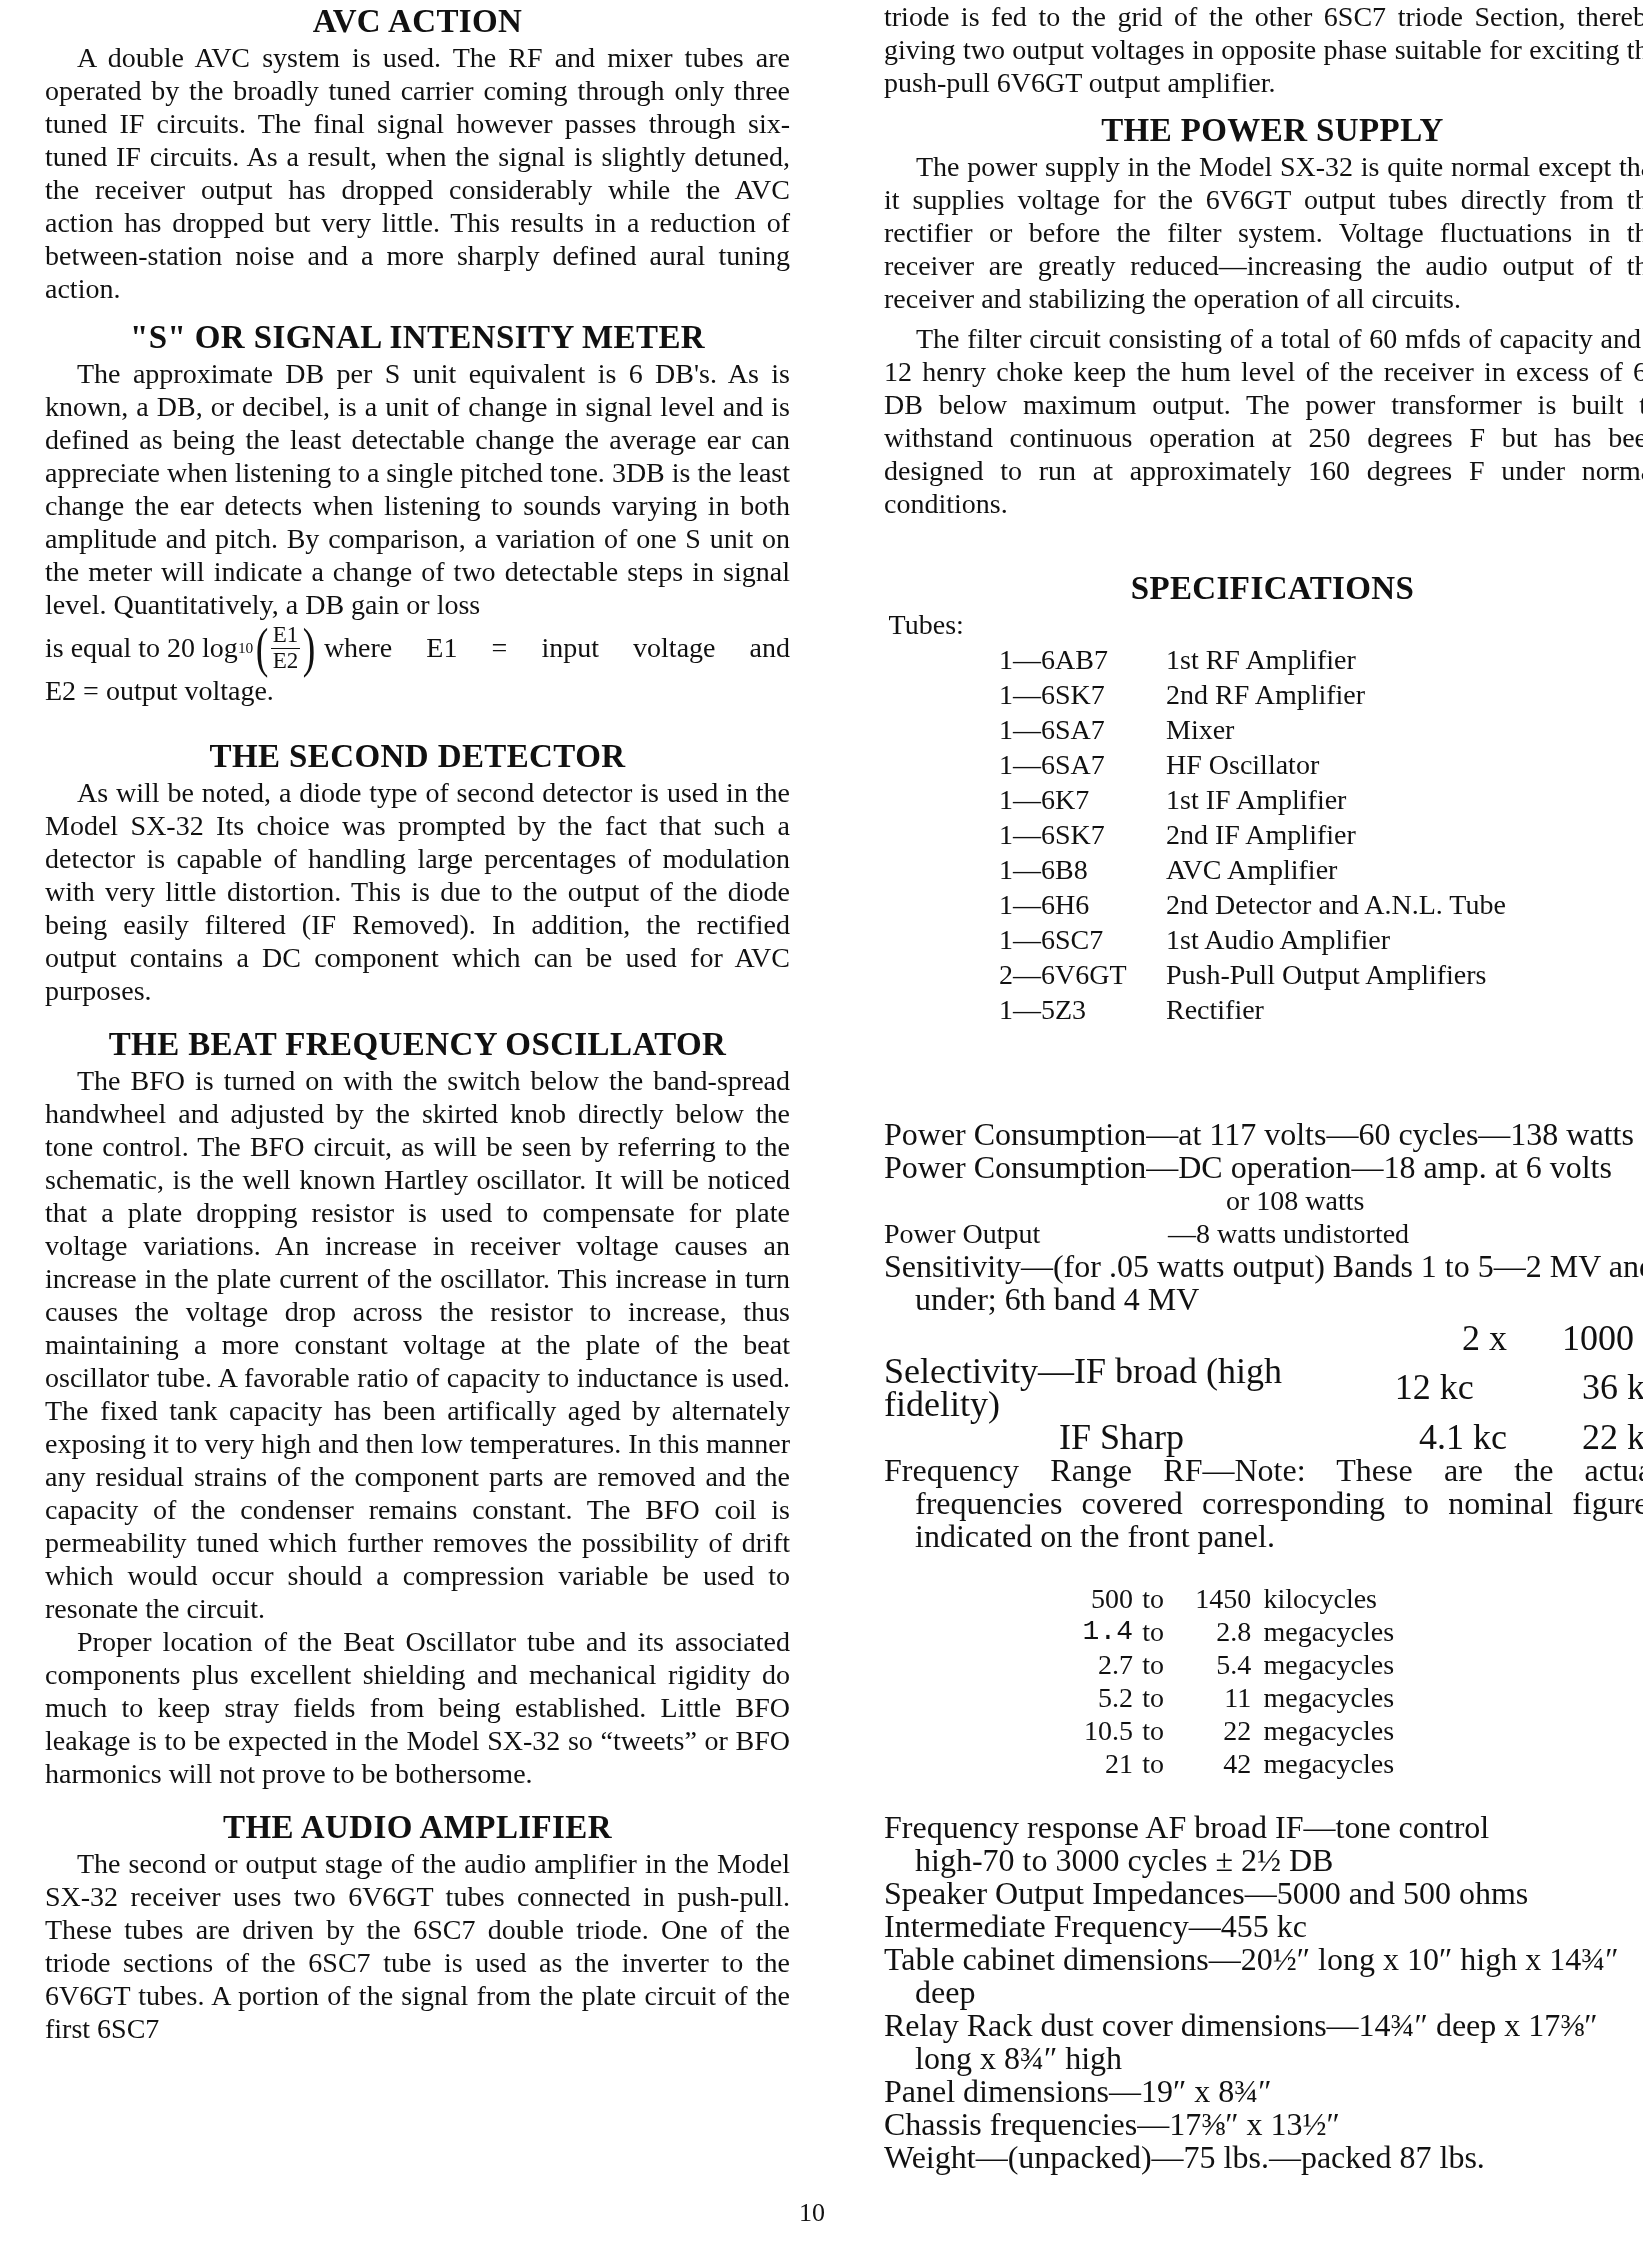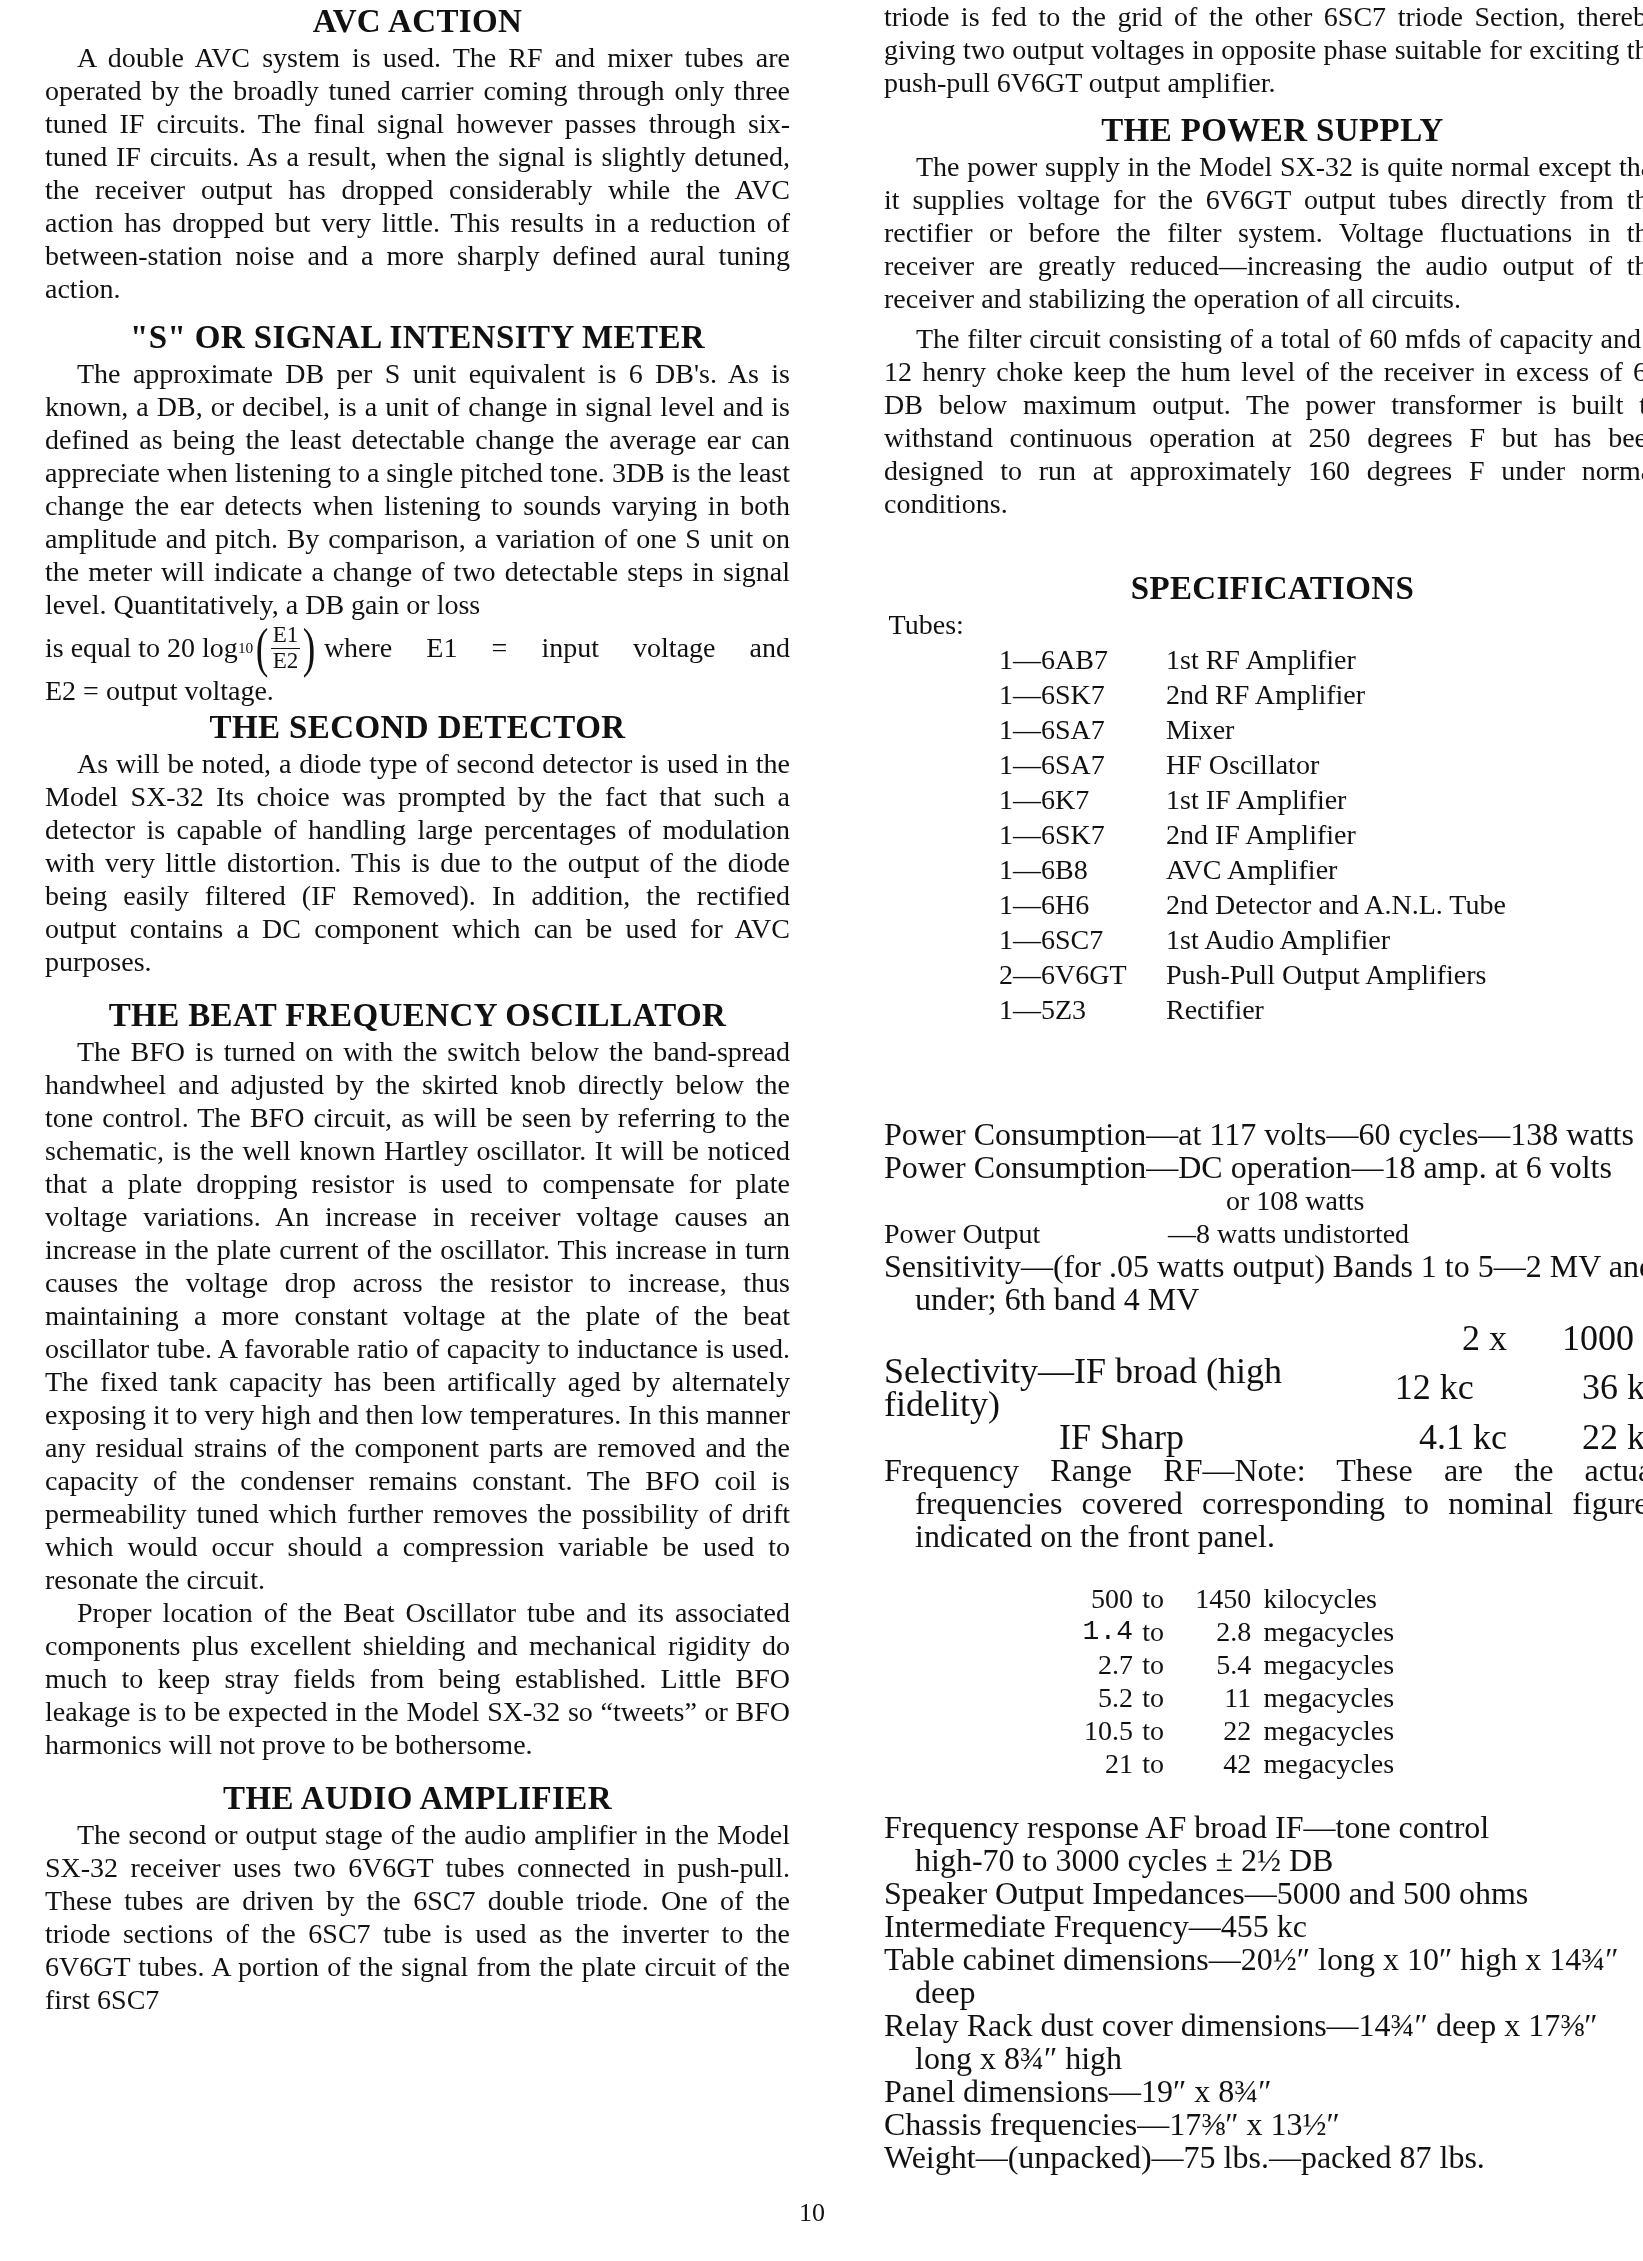--- a/index.html
+++ b/index.html
@@ -51,21 +51,21 @@
           <span class="num">E1</span>
           <span class="den">E2</span>
         </span>
         <span class="paren">)</span>
       </span>
       <span style="flex:1; text-align:justify; text-align-last:justify; margin-left:6.1px;">where E1 = input voltage and</span>
     </div>
     <div style="font-size:28px; line-height:31px;">E2 = output voltage.</div>
   </section>
 
-  <section style="margin-top:1px;">
+  <section style="margin-top:30px;">
     <h2>THE SECOND DETECTOR</h2>
     <p>As will be noted, a diode type of second detector is used in the Model SX-32 Its choice was prompted by the fact that such a detector is capable of handling large percentages of modulation with very little distortion. This is due to the output of the diode being easily filtered (IF Removed). In addition, the rectified output contains a DC component which can be used for AVC purposes.</p>
   </section>
 
   <section style="margin-top:17px;">
     <h2>THE BEAT FREQUENCY OSCILLATOR</h2>
     <p>The BFO is turned on with the switch below the band-spread handwheel and adjusted by the skirted knob directly below the tone control. The BFO circuit, as will be seen by referring to the schematic, is the well known Hartley oscillator. It will be noticed that a plate dropping resistor is used to compensate for plate voltage variations. An increase in receiver voltage causes an increase in the plate current of the oscillator. This increase in turn causes the voltage drop across the resistor to increase, thus maintaining a more constant voltage at the plate of the beat oscillator tube. A favorable ratio of capacity to inductance is used. The fixed tank capacity has been artifically aged by alternately exposing it to very high and then low temperatures. In this manner any residual strains of the component parts are removed and the capacity of the condenser remains constant. The BFO coil is permeability tuned which further removes the possibility of drift which would occur should a compression variable be used to resonate the circuit.</p>
     <p>Proper location of the Beat Oscillator tube and its associated components plus excellent shielding and mechanical rigidity do much to keep stray fields from being established. Little BFO leakage is to be expected in the Model SX-32 so “tweets” or BFO harmonics will not prove to be bothersome.</p>
   </section>
 

